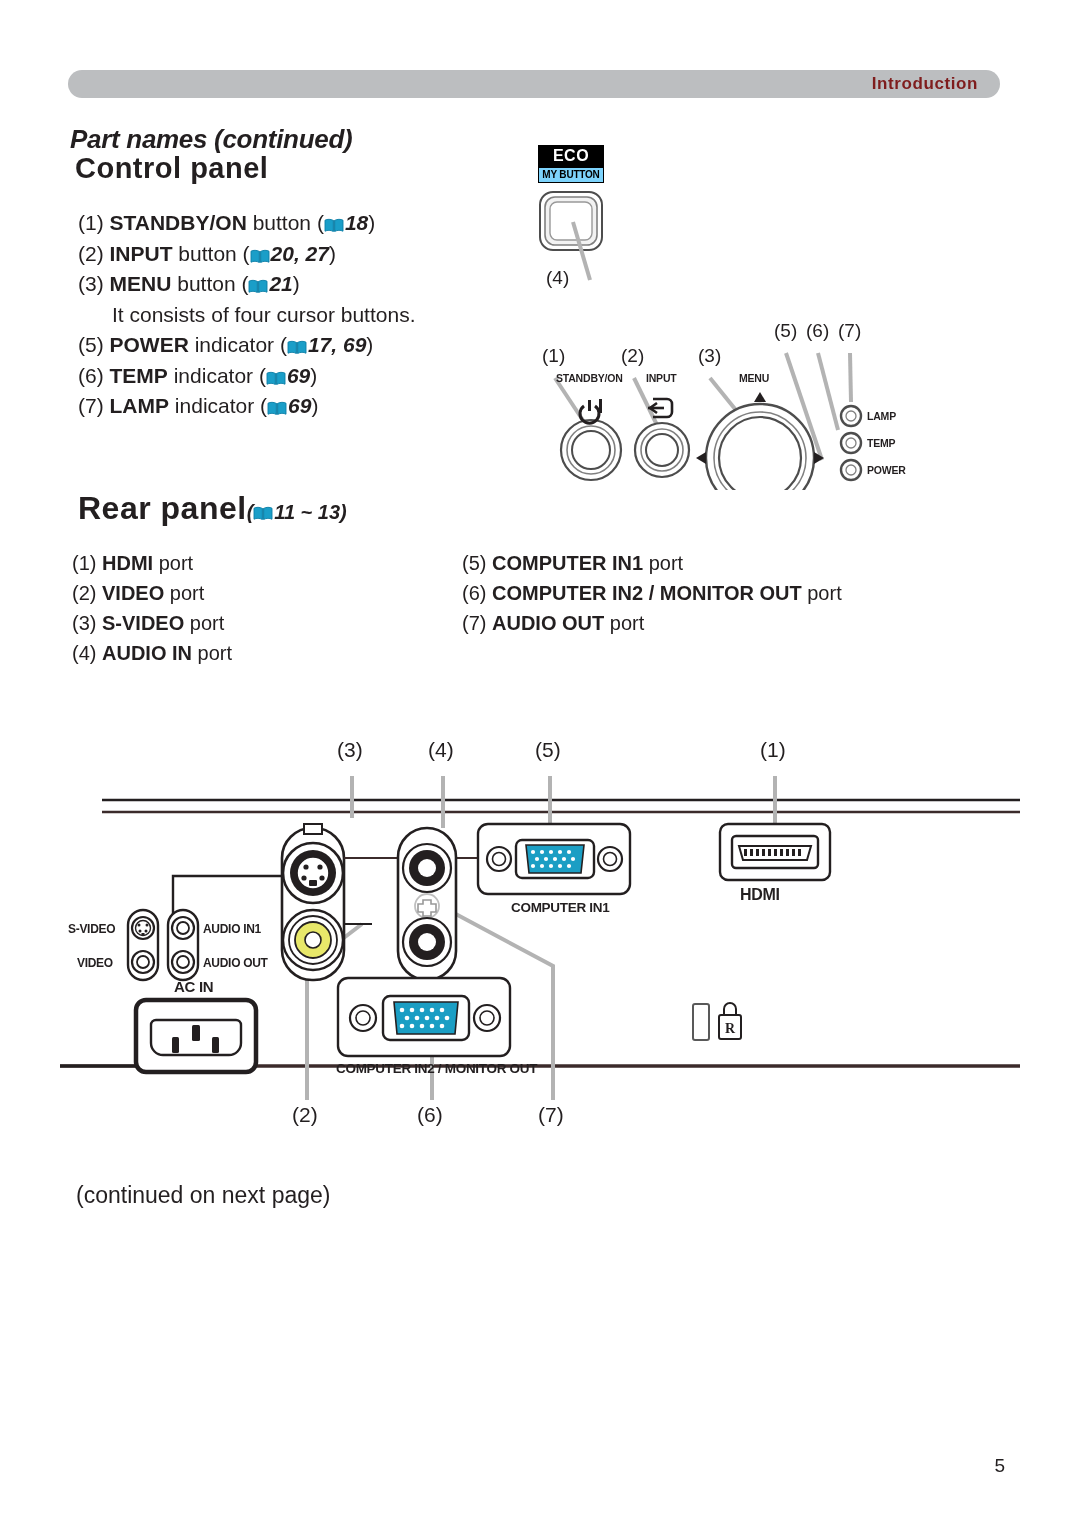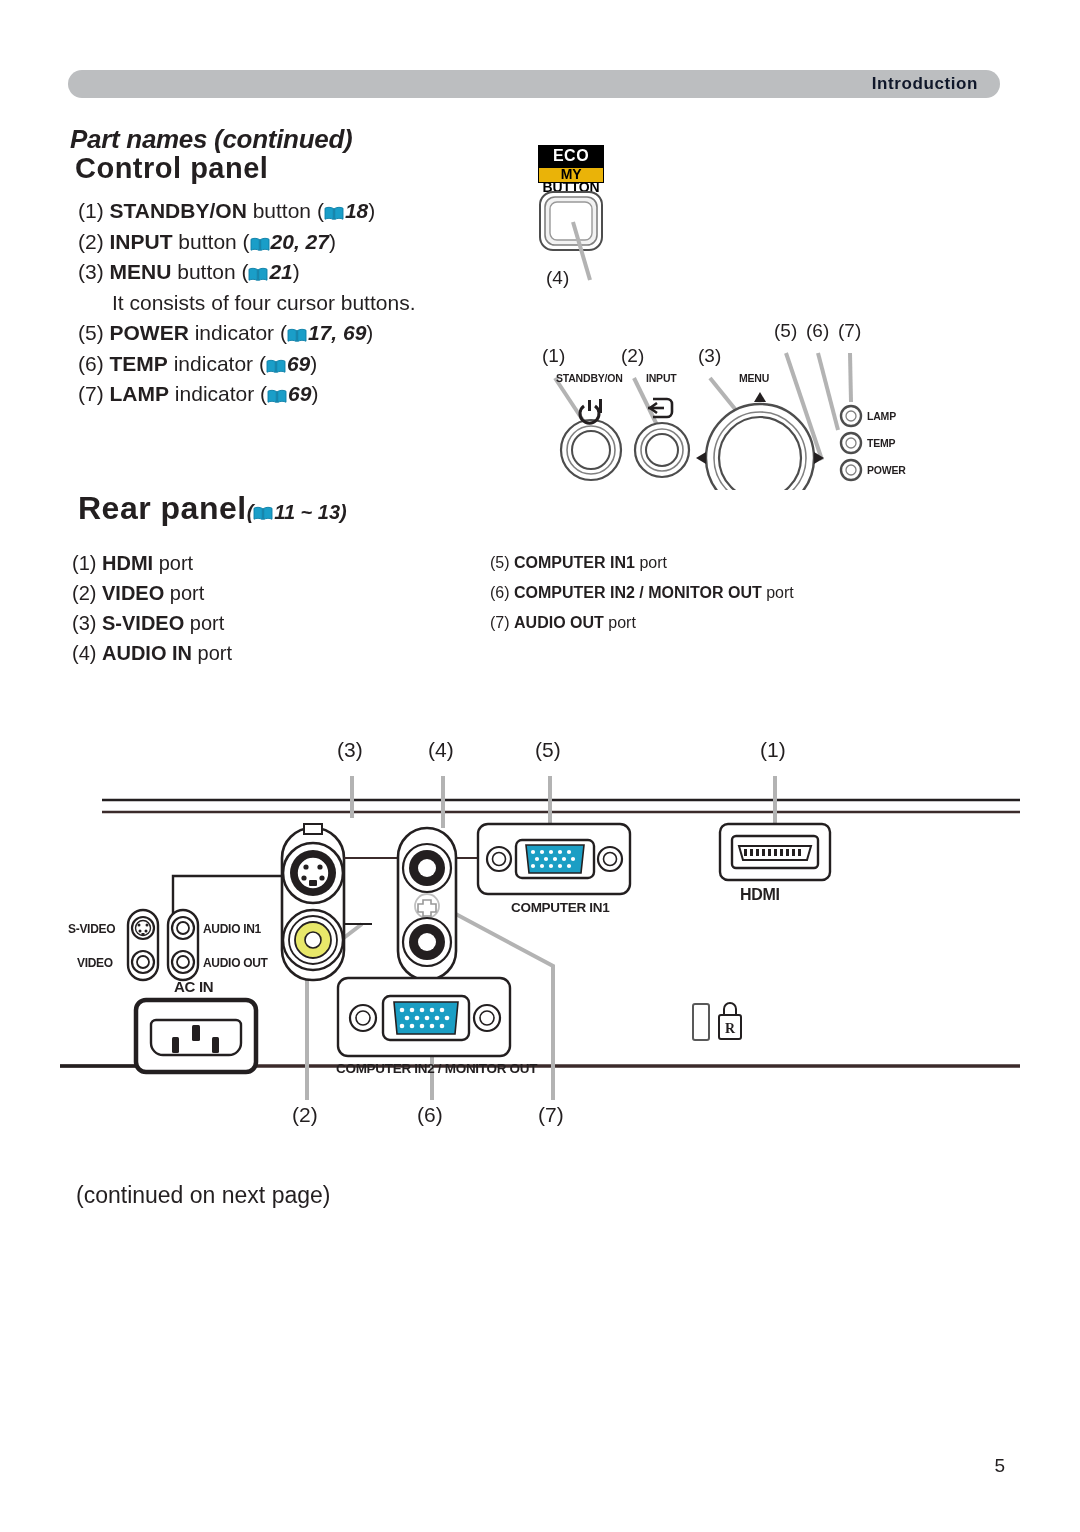--- a/index.html
+++ b/index.html
@@ -13,21 +13,21 @@
     overflow:hidden;
   }
 
   
   .header-bar{
     position:absolute; left:68px; top:70px; width:932px; height:28px;
     background:#bcbec0; border-radius:14px;
   }
   .header-label{
     position:absolute; right:22px; top:4px;
-    font-size:17px; font-weight:bold; color:#0f172a;
+    font-size:17px; font-weight:bold; color:#7f1d1d;
     letter-spacing:0.6px;
   }
   .section-title{
     position:absolute; left:70px; top:124px;
     font-size:26px; font-weight:bold; font-style:italic;
     letter-spacing:-0.3px;
   }
 
   
   .h-control{
@@ -47,50 +47,50 @@
   
   .book{
     display:inline-block; width:20px; height:15px;
     vertical-align:-2px; margin-right:1px;
     position:relative; top:1px;
   }
   .book svg{ display:block; }
 
   
   .list-cp{
-    position:absolute; left:78px; top:196px;
+    position:absolute; left:78px; top:208px;
     font-size:21px; line-height:30.5px;
   }
   .list-cp .row{ white-space:nowrap; }
   .list-cp .num{ }
   .list-cp b{ font-weight:bold; }
   .list-cp .sub{ padding-left:34px; }
   .ital{ font-style:italic; font-weight:bold; }
 
   .list-rear-l{
     position:absolute; left:72px; top:548px;
     font-size:20px; line-height:30px;
   }
   .list-rear-r{
     position:absolute; left:462px; top:548px;
-    font-size:16px; line-height:30px;margin-left:28px;
+    font-size:20px; line-height:30px;
   }
   .list-rear-l .row, .list-rear-r .row{ white-space:nowrap; }
 
   
   .fig-cp{ position:absolute; left:520px; top:140px; width:420px; height:350px; }
   .eco-badge{
     position:absolute; left:18px; top:5px; width:66px; height:22px;
     background:#000; color:#fff; font-size:16px; font-weight:bold;
     text-align:center; line-height:22px; letter-spacing:0.5px;
   }
   .mybtn-badge{
     position:absolute; left:18px; top:27px; width:66px; height:16px;
-    background:#eab308; color:#000; border:1.4px solid #000;
-    font-size:14px; font-weight:bold; text-align:center; line-height:13px;
+    background:#7dd3fc; color:#000; border:1.4px solid #000;
+    font-size:10px; font-weight:bold; text-align:center; line-height:13px;
     letter-spacing:-0.2px;
   }
   .eco-key{
     position:absolute; left:18px; top:50px; width:66px; height:62px;
   }
   .cp-label{ position:absolute; font-size:19px; }
   .cp-small{ position:absolute; font-size:10.5px; font-weight:bold; letter-spacing:-0.2px; }
 
   
   .fig-rear{ position:absolute; left:60px; top:728px; width:960px; height:420px; }

